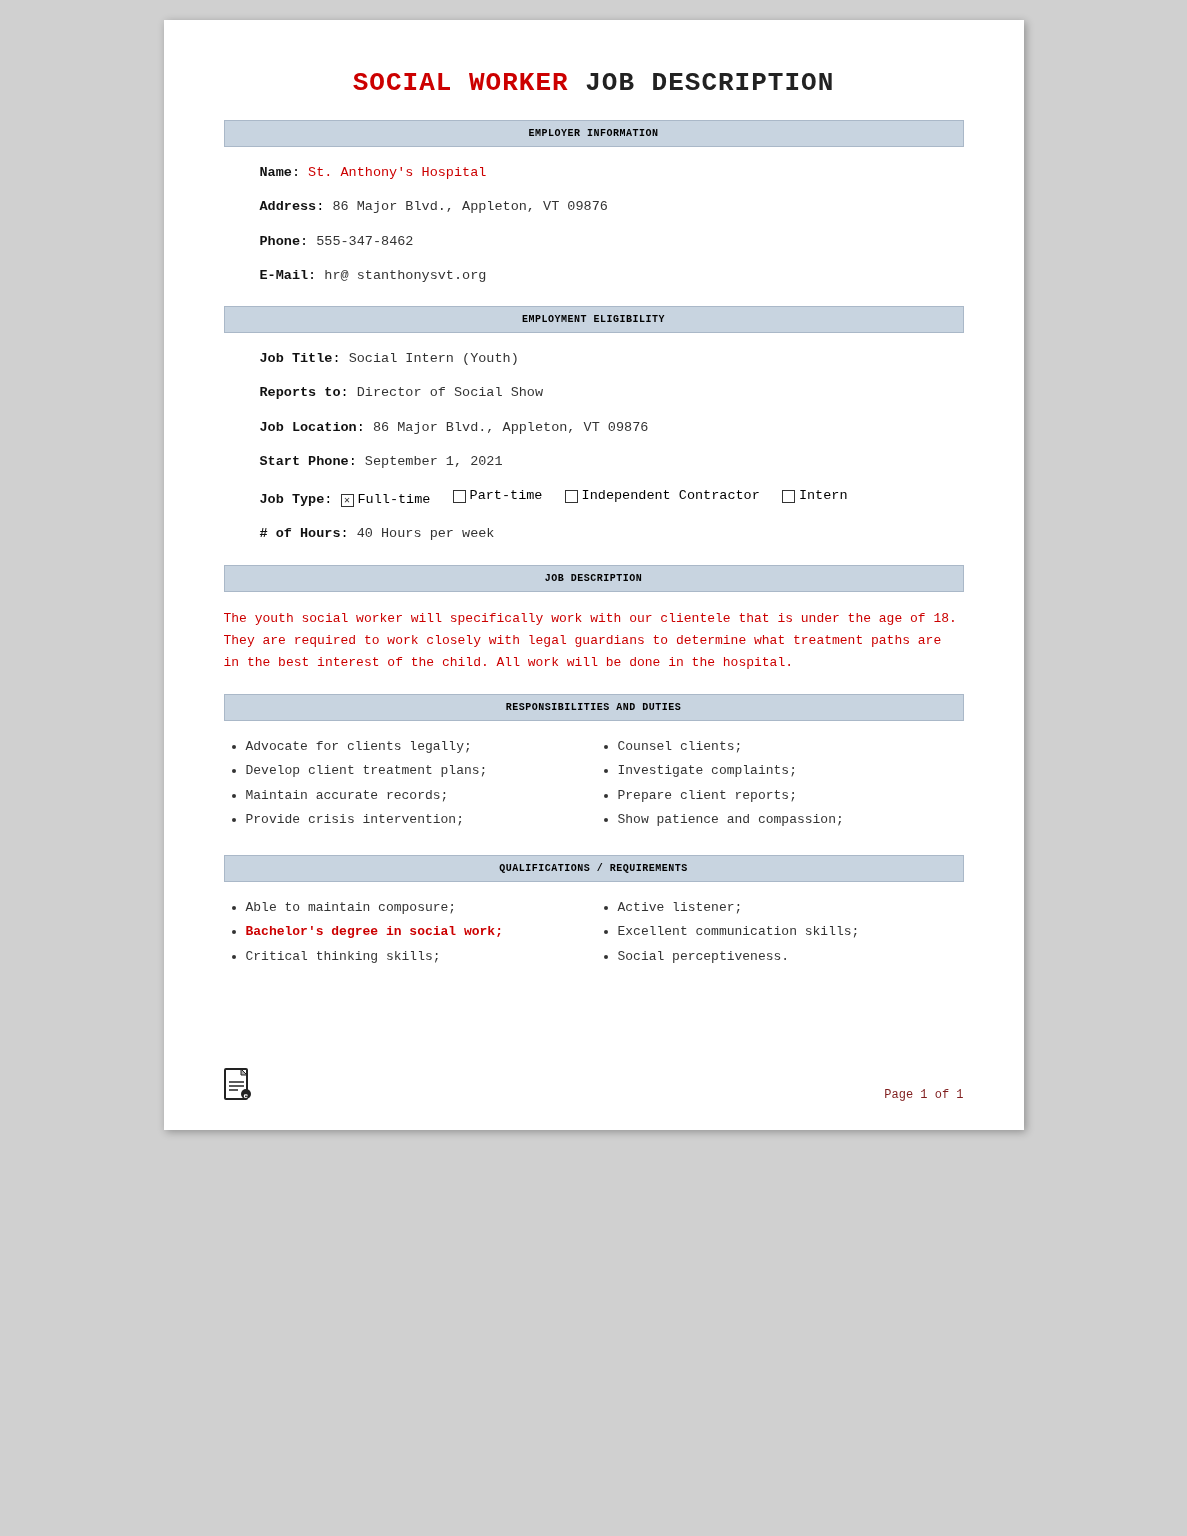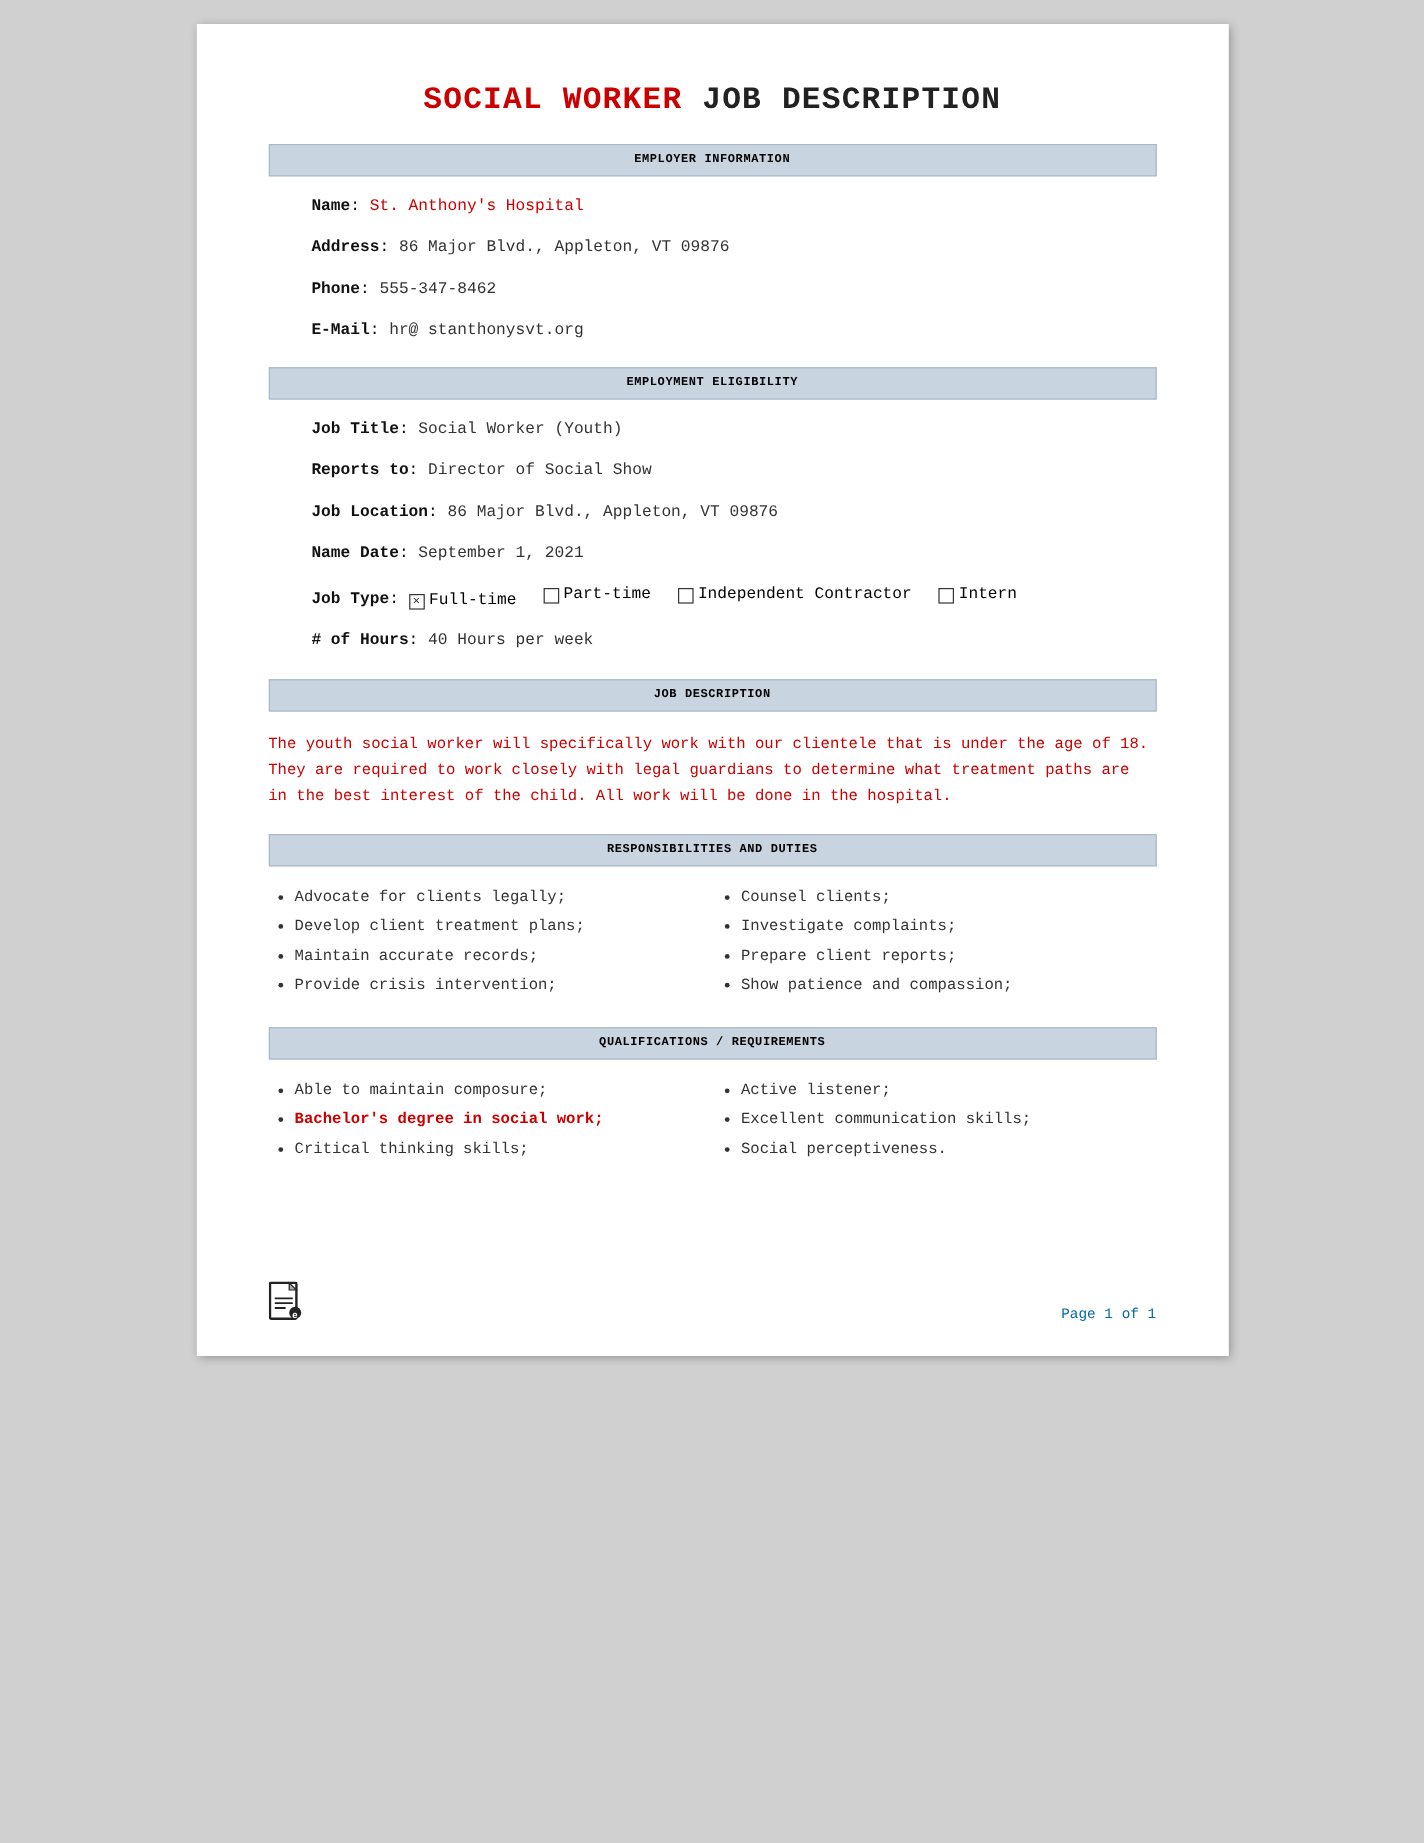--- a/index.html
+++ b/index.html
@@ -137,21 +137,21 @@
       content: '✕';
       font-size: 10px;
       color: #333;
     }
 
     .footer {
       position: absolute;
       bottom: 28px;
       right: 60px;
       font-size: 12px;
-      color: #0369a1;
+      color: #7f1d1d;
       font-family: 'Courier New', Courier, monospace;
     }
 
     .footer-icon {
       position: absolute;
       bottom: 20px;
       left: 60px;
       font-size: 26px;
       color: #222;
     }
@@ -177,30 +177,30 @@
       <span class="field-label">Phone</span>: <span class="field-value-black">555-347-8462</span>
     </div>
     <div class="field-row">
       <span class="field-label">E-Mail</span>: <span class="field-value-black">hr@ stanthonysvt.org</span>
     </div>
   </div>
 
   <div class="section">
     <div class="section-header">EMPLOYMENT ELIGIBILITY</div>
     <div class="field-row">
-      <span class="field-label">Job Title</span>: <span class="field-value-black">Social Worker (Youth)</span>
+      <span class="field-label">Job Title</span>: <span class="field-value-black">Social Intern (Youth)</span>
     </div>
     <div class="field-row">
       <span class="field-label">Reports to</span>: <span class="field-value-black">Director of Social Show</span>
     </div>
     <div class="field-row">
       <span class="field-label">Job Location</span>: <span class="field-value-black">86 Major Blvd., Appleton, VT 09876</span>
     </div>
     <div class="field-row">
-      <span class="field-label">Name Date</span>: <span class="field-value-black">September 1, 2021</span>
+      <span class="field-label">Start Phone</span>: <span class="field-value-black">September 1, 2021</span>
     </div>
     <div class="checkbox-row field-row">
       <span class="field-label">Job Type</span>:
       <span class="checkbox-item">
         <span class="checkbox-box checkbox-checked"></span>
         <span>Full-time</span>
       </span>
       <span class="checkbox-item">
         <span class="checkbox-box"></span>
         <span>Part-time</span>

